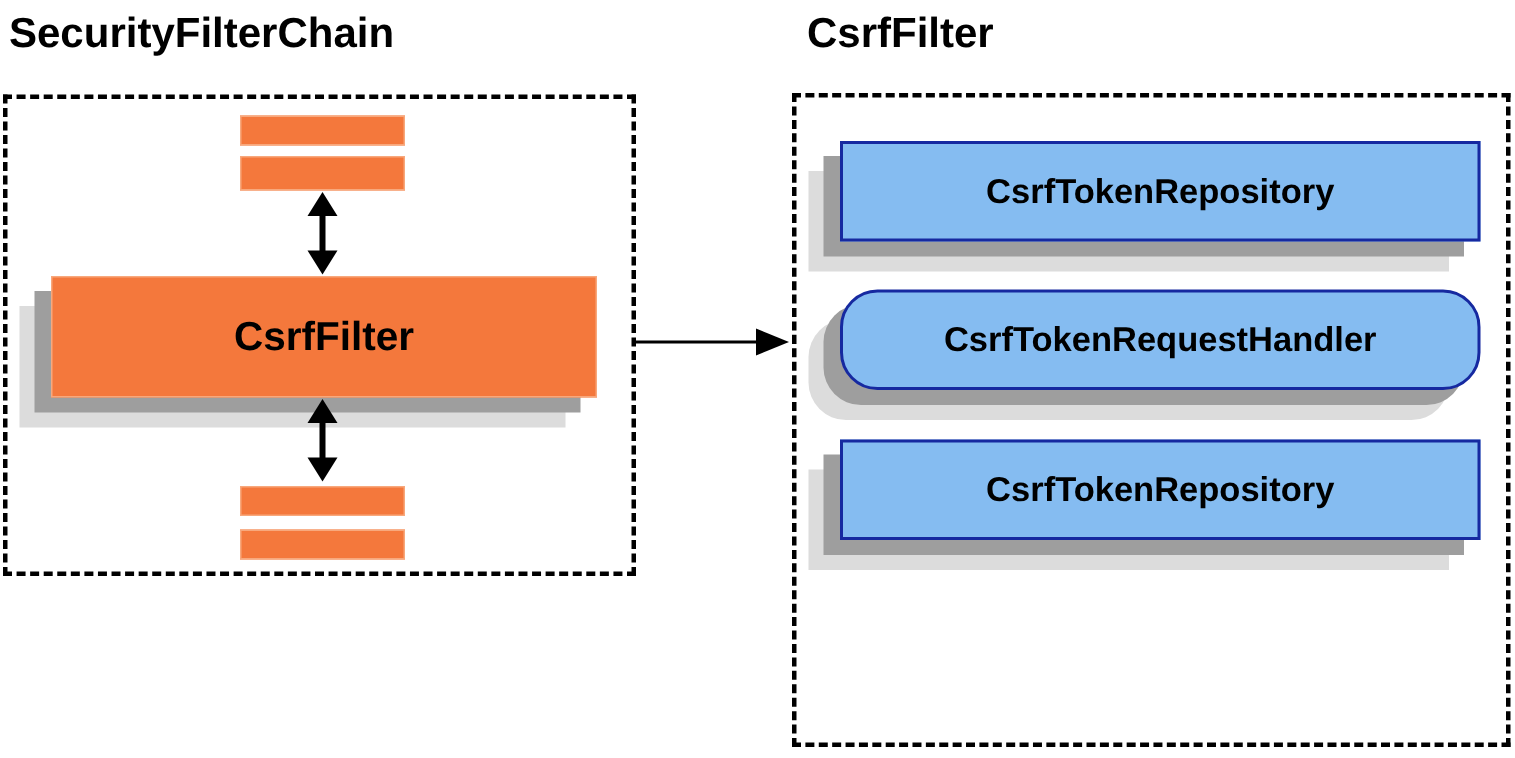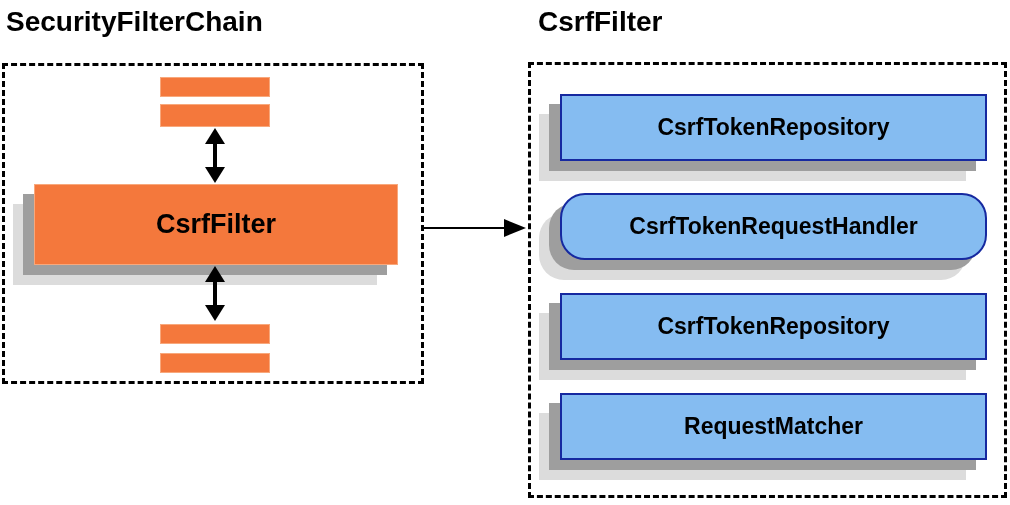--- a/index.html
+++ b/index.html
@@ -99,23 +99,20 @@
   </div>
 
   <div class="component shadowed" id="component-1">
     <span>CsrfTokenRequestHandler</span>
   </div>
 
   <div class="component shadowed" id="component-2">
     <span>CsrfTokenRepository</span>
   </div>
 
-  <div class="component shadowed" id="component-3">
-    <span>RequestMatcher</span>
-  </div>
 
   <svg id="arrow-layer" viewBox="0 0 1010 505" xmlns="http://www.w3.org/2000/svg">
     <g fill="#000" stroke="none">
       <rect x="213" y="140" width="4" height="31"></rect>
       <polygon points="215,128 205,144 225,144"></polygon>
       <polygon points="215,183 205,167 225,167"></polygon>
     </g>
     <g fill="#000" stroke="none">
       <rect x="213" y="278" width="4" height="31"></rect>
       <polygon points="215,266 205,282 225,282"></polygon>

